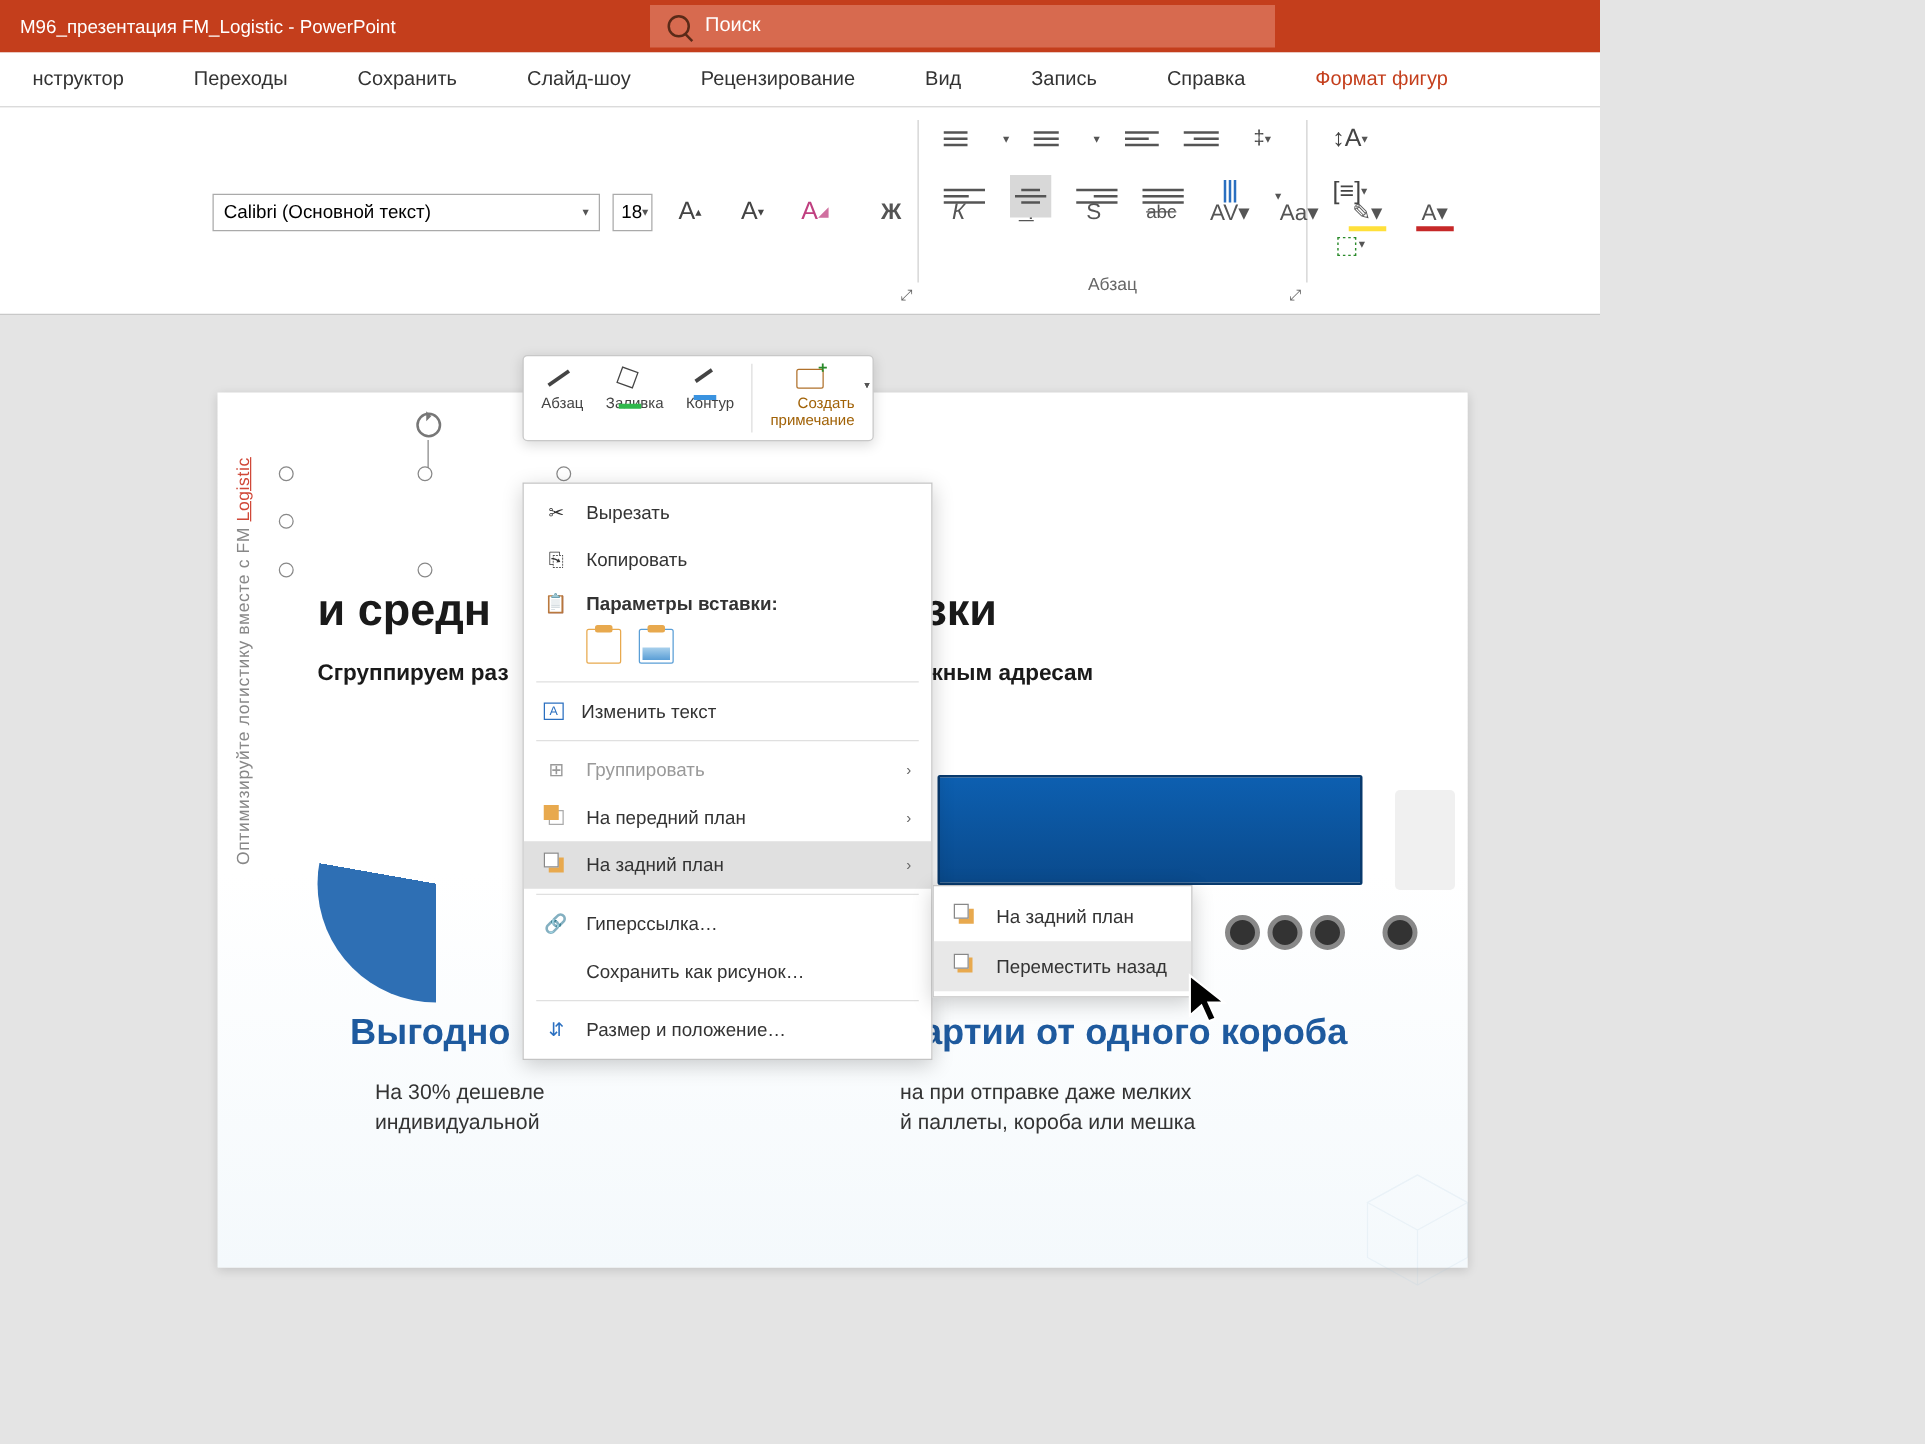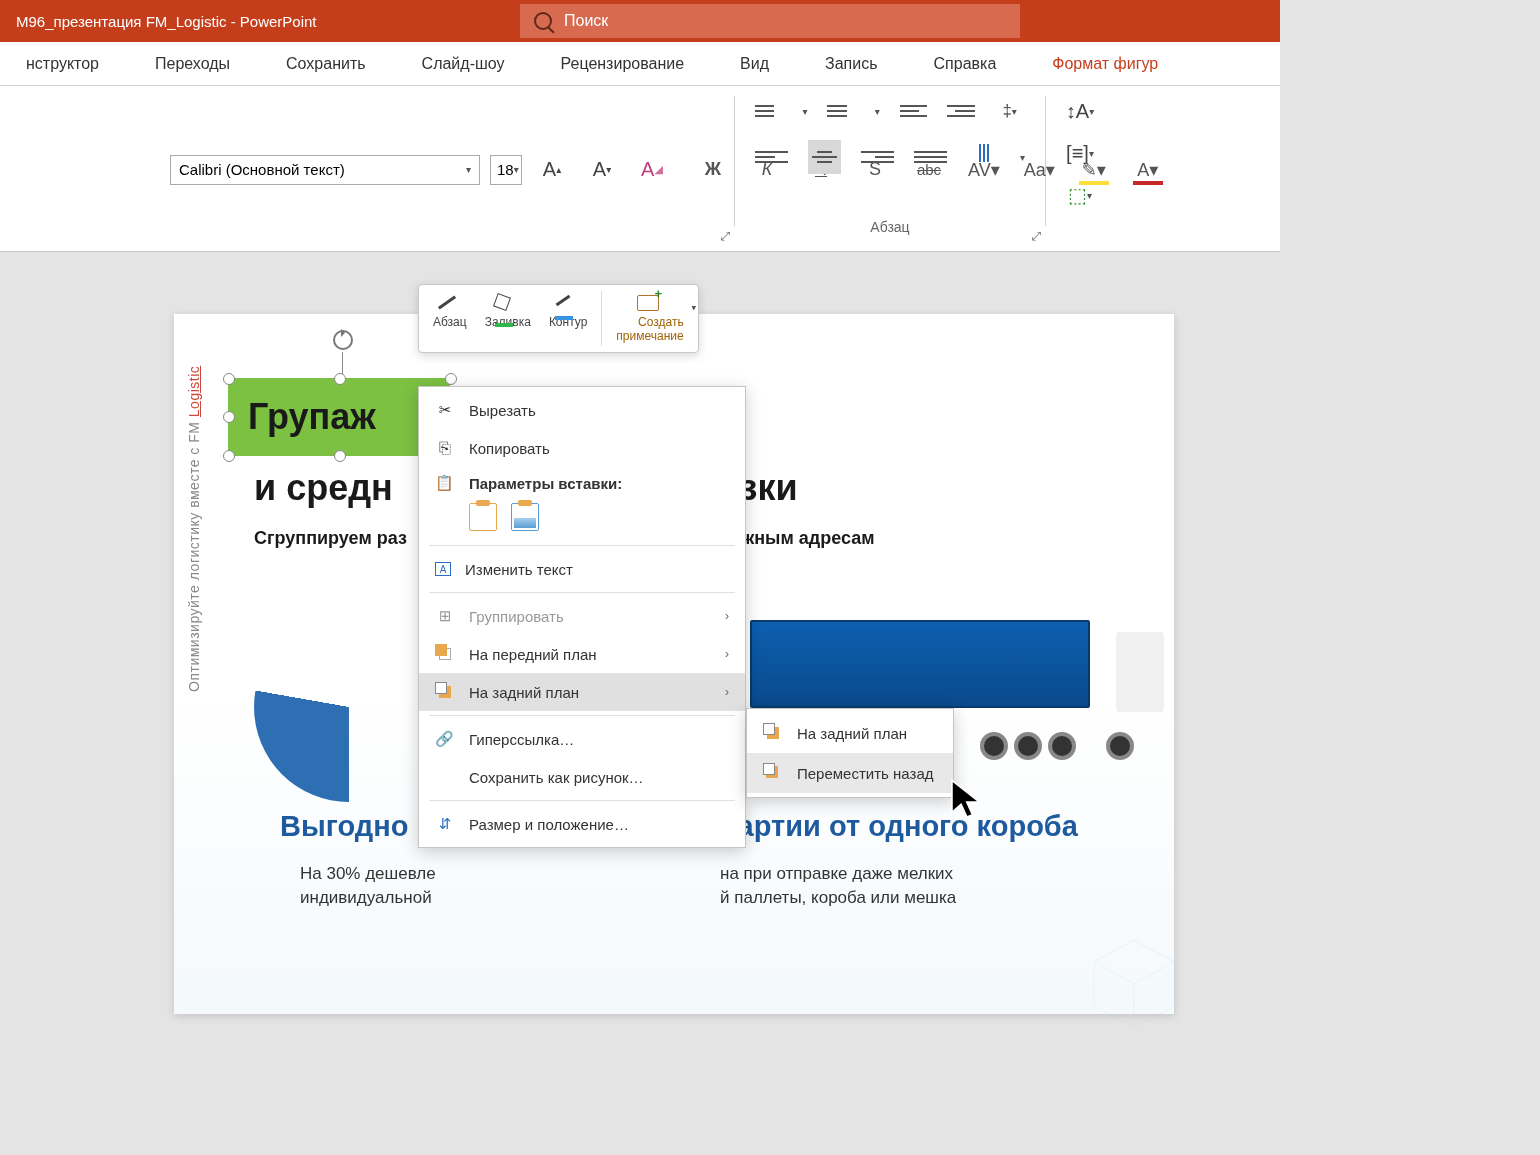--- a/index.html
+++ b/index.html
@@ -237,23 +237,20 @@
             <line x1="50" y1="50" x2="50" y2="94" stroke="#a8c6dc" stroke-width="1"></line>
           </svg>
     </div>
   </div>
 
   <div class="vtext">
     <span>Оптимизируйте логистику вместе с FM</span> <span class="red">Logistic</span>
   </div>
 </div>
 
-<div class="greenshape">
-  <span class="greenshape-text">Групаж</span>
-</div>
 <div class="rothandle"></div>
 <div class="rotline"></div>
 <div class="handle" style="left:223px;top:373px"></div>
 <div class="handle" style="left:334px;top:373px"></div>
 <div class="handle" style="left:445px;top:373px"></div>
 <div class="handle" style="left:223px;top:411px"></div>
 <div class="handle" style="left:445px;top:411px"></div>
 <div class="handle" style="left:223px;top:450px"></div>
 <div class="handle" style="left:334px;top:450px"></div>
 <div class="handle" style="left:445px;top:450px"></div>

